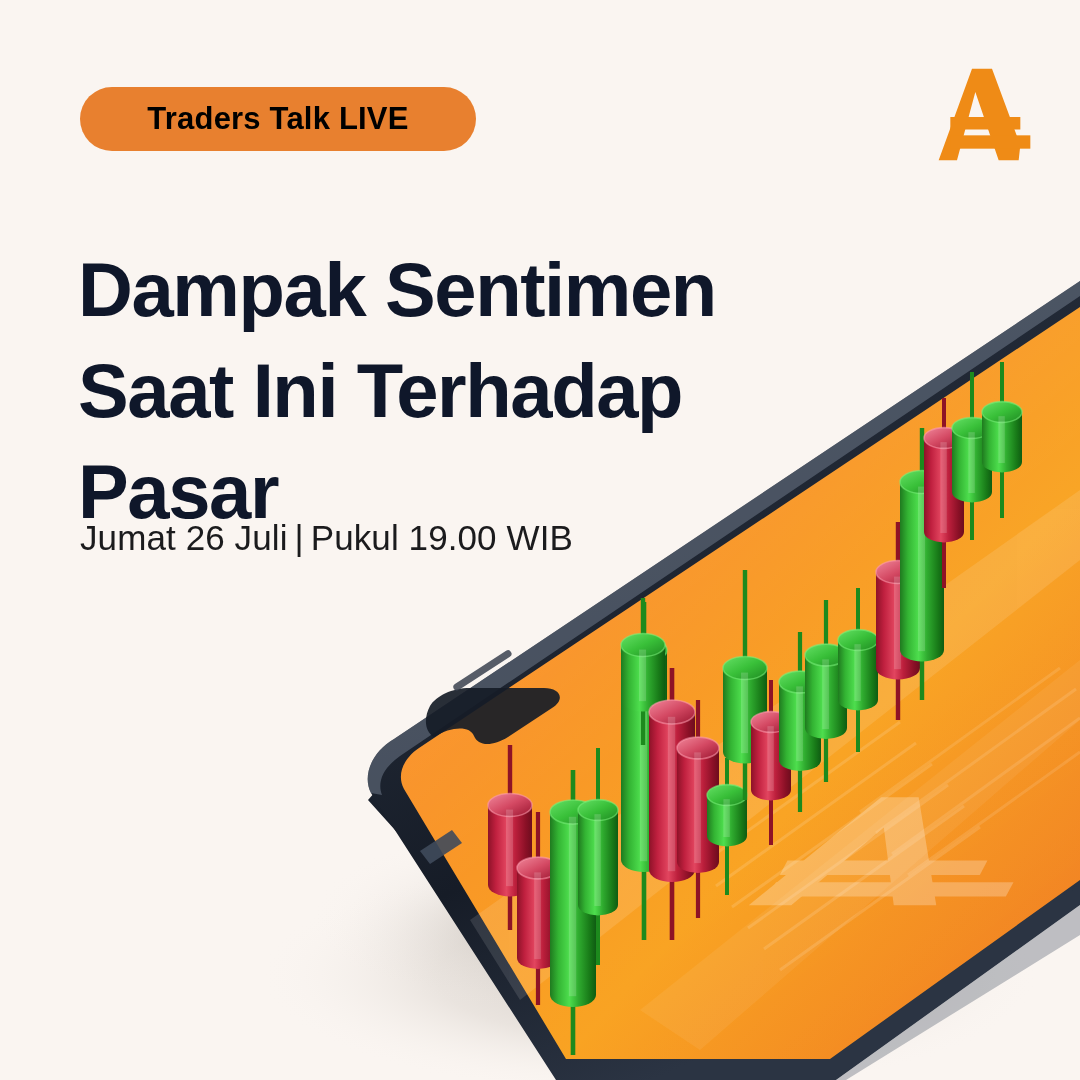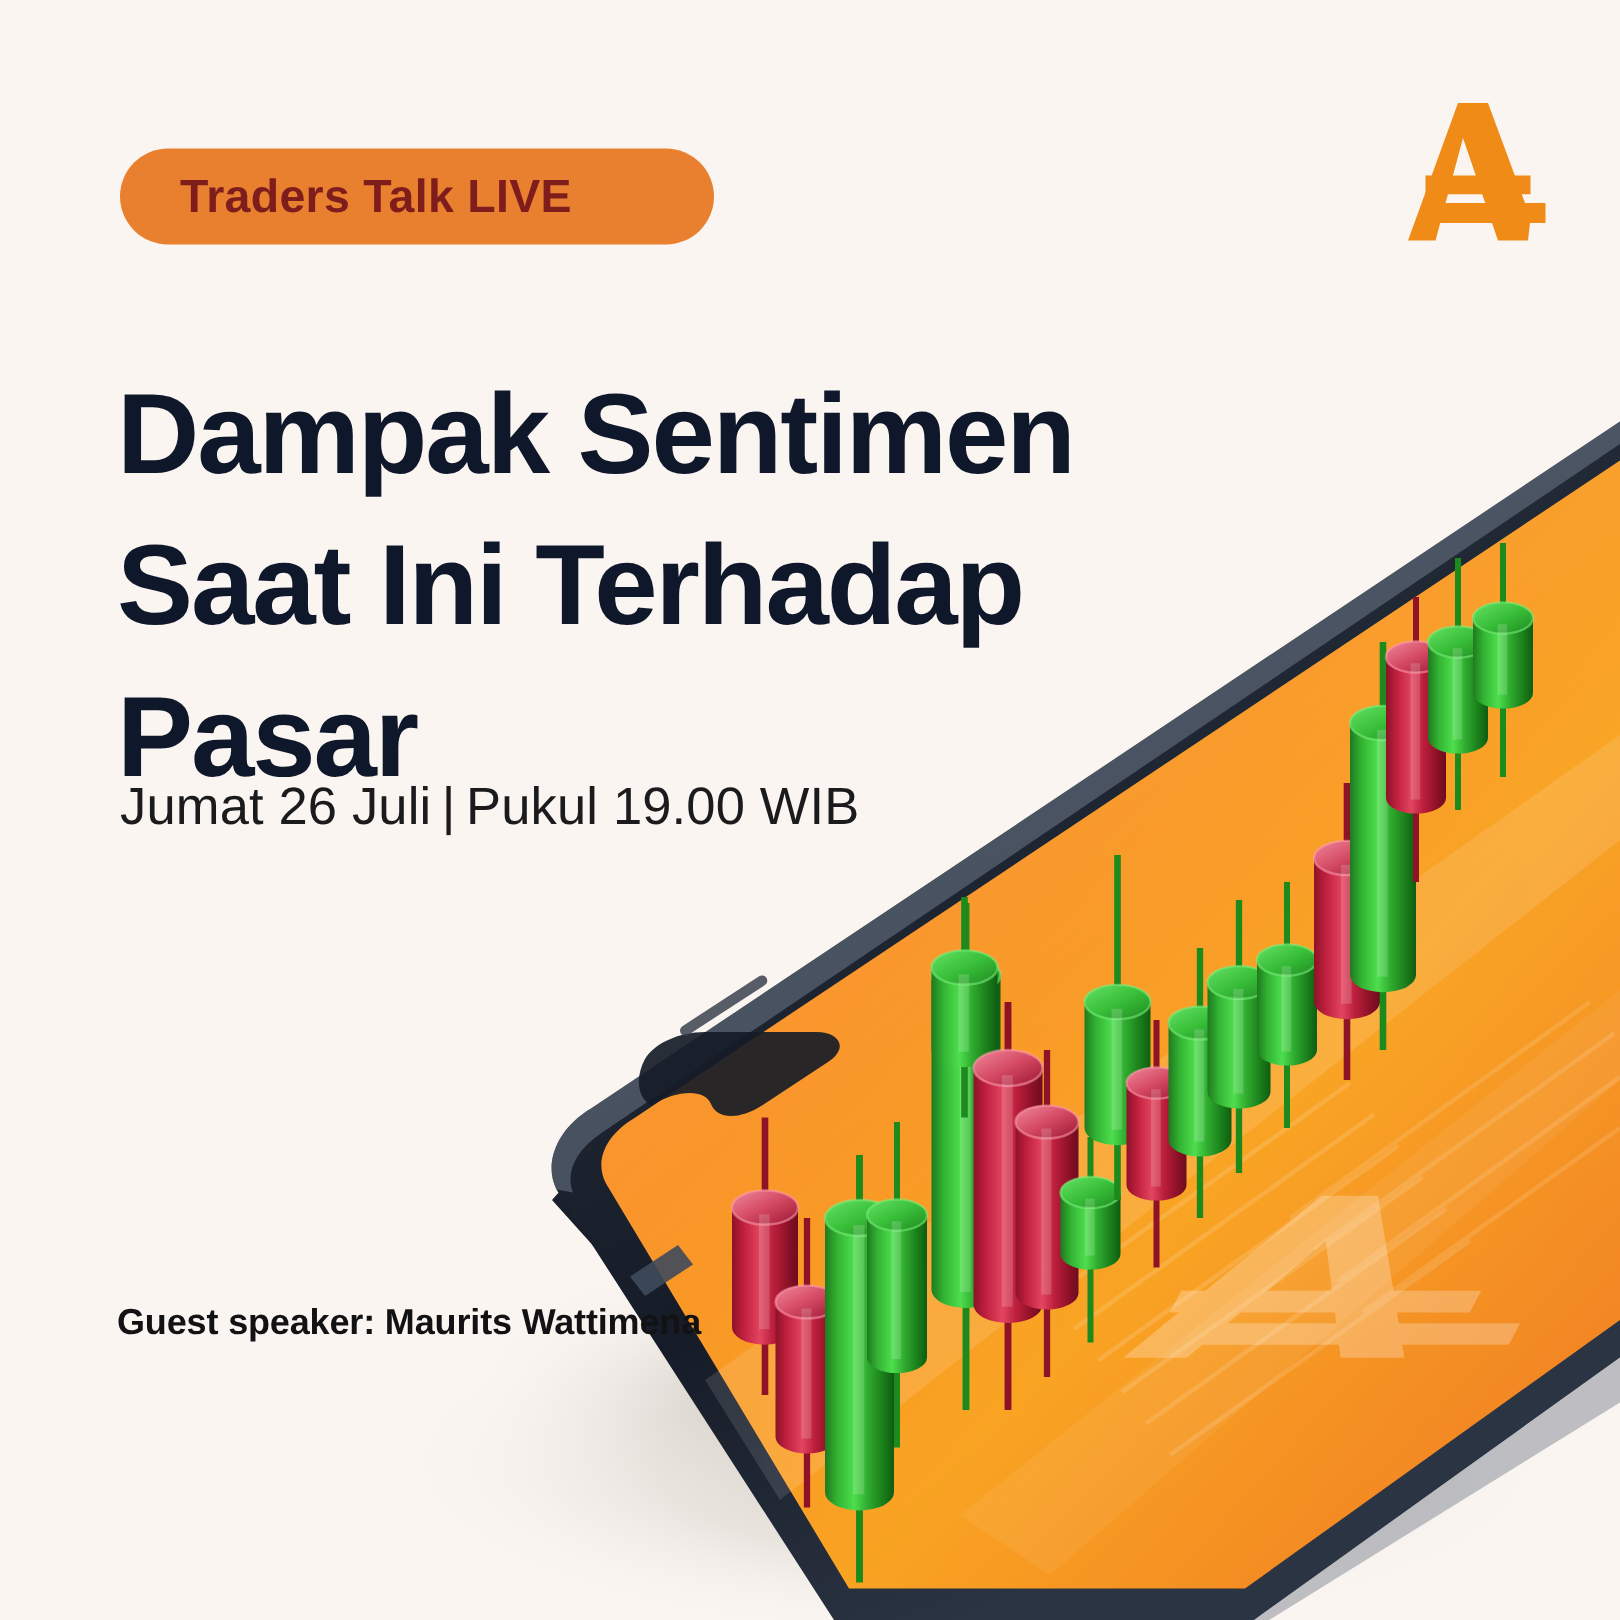--- a/index.html
+++ b/index.html
@@ -17,29 +17,28 @@
   }
 
   
   #art{position:absolute;inset:0;width:1080px;height:1080px;}
 
   
   .badge{
     position:absolute;left:80px;top:87px;
     height:64px;min-width:396px;
     box-sizing:border-box;
-    display:flex;align-items:center;
+    display:flex;align-items:center;justify-content:center;
     padding:0 40px;
     background:#e8802f;
     border-radius:34px;
-    color:#7f1d1d;
+    color:#000000;
     font-size:31px;font-weight:bold;
     letter-spacing:.2px;
     white-space:nowrap;
-    margin-top:12px;
   }
 
   
   .headline{
     position:absolute;left:78px;top:188px;
     width:740px;
     color:#0f172a;
     font-size:76px;
     font-weight:bold;
     line-height:1.33;
@@ -382,21 +381,20 @@
   <h1 class="headline">Dampak Sentimen
 Saat Ini Terhadap
 Pasar</h1>
 
   <div class="dateline">
     <span>Jumat 26 Juli</span><span class="sep">|</span><span>Pukul 19.00 WIB</span>
   </div>
 
   <div class="credits">
     <div class="credit-block">
-      <div class="credit-name">Guest speaker: Maurits Wattimena</div>
     </div>
   </div>
 
   <svg class="logo" viewBox="0 0 120 126" xmlns="http://www.w3.org/2000/svg">
     <path d="M 8 118 L 48 8 L 72 8 L 106 100 L 104 118 L 80 118 L 52 36 L 30 118 Z" fill="#ef8b16"></path>
     <rect x="22" y="66" width="84" height="15" fill="#ef8b16"></rect>
     <rect x="22" y="88" width="96" height="16" fill="#ef8b16"></rect>
   </svg>
 
 </div>

